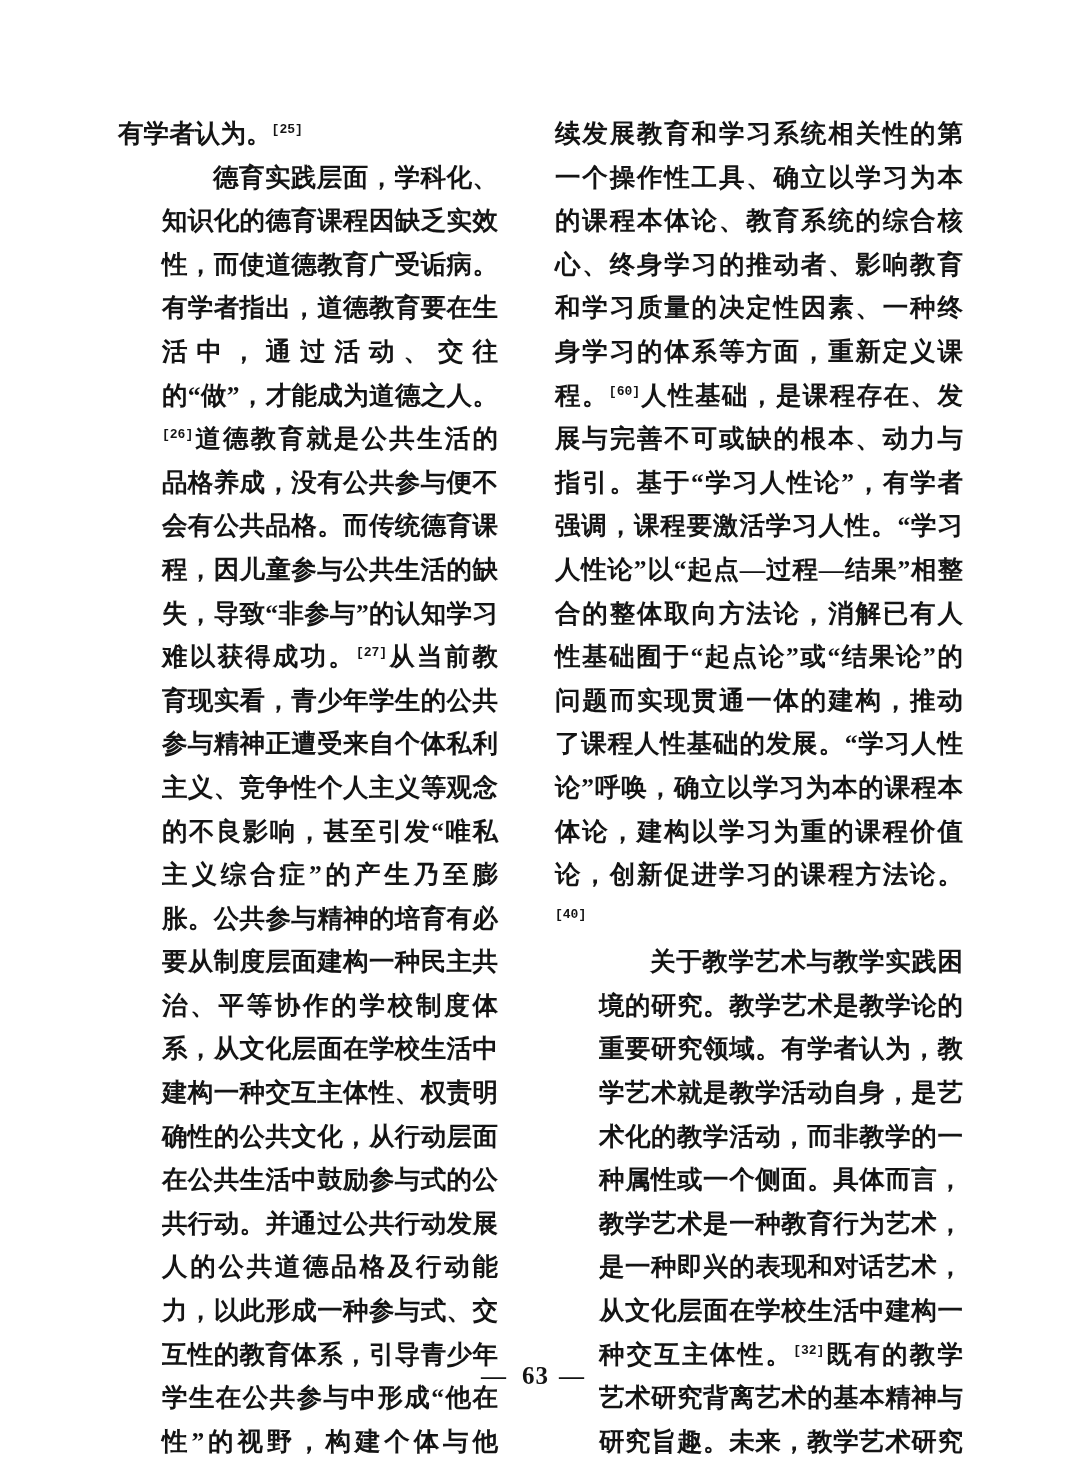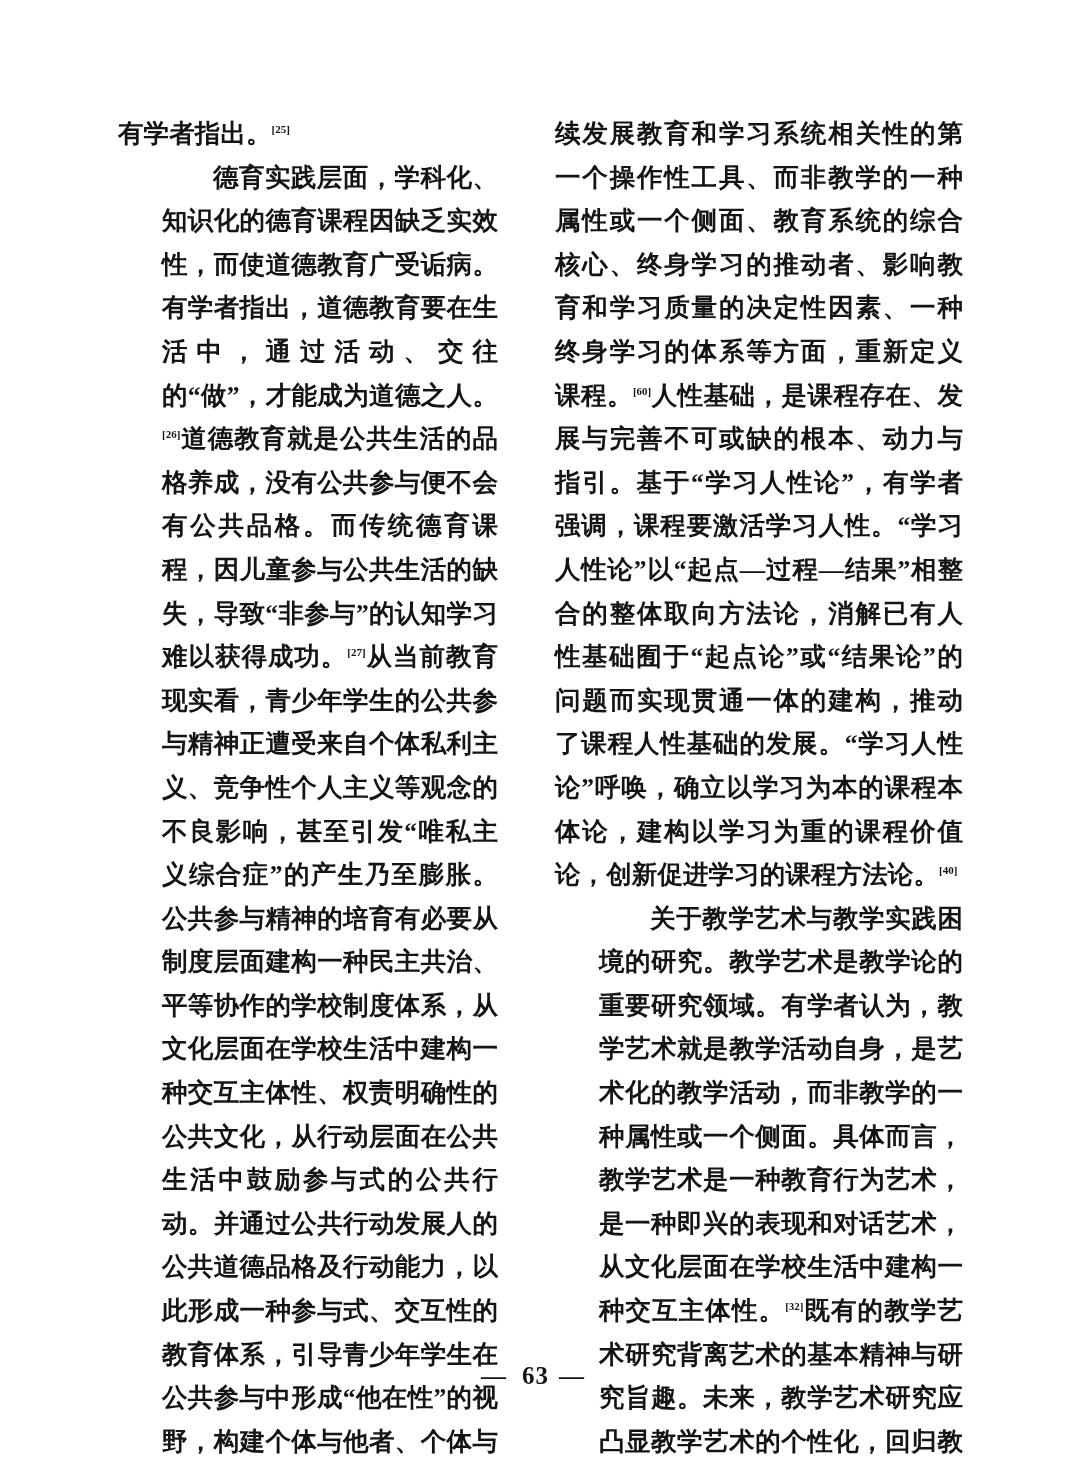--- a/index.html
+++ b/index.html
@@ -43,26 +43,26 @@
     letter-spacing: 0.1px;
     font-weight: 600;
     font-family: "Liberation Serif", "DejaVu Serif", serif;
     -webkit-font-smoothing: none;
   }
   p.indent {
     text-indent: 2em;
     margin-left: 44px;
   }
   sup.ref {
-    font-size: 11px;
+    font-size: 13px;
     font-weight: 600;
     vertical-align: super;
     line-height: 0;
     letter-spacing: 0;
-    font-family: Liberation Serif, serif;
+    font-family: Liberation Mono, monospace;
   }
   .footer {
     position: absolute;
     left: 0;
     right: 9px;
     top: 1362px;
     text-align: center;
     font-size: 25px;
     font-weight: 700;
     letter-spacing: 6px;
@@ -81,31 +81,31 @@
 </style>
 </head>
 <body>
 
 <div class="page">
 
   <div class="columns">
 
     <div class="col">
 
-      <p class="para"><span>有学者指出。</span><sup class="ref">[25]</sup></p>
+      <p class="para"><span>有学者认为。</span><sup class="ref">[25]</sup></p>
 
       <p class="para indent"><span>德育实践层面，学科化、知识化的德育课程因缺乏实效性，而使道德教育广受诟病。有学者指出，道德教育要在生活中，通过活动、交往的“做”，才能成为道德之人。</span><sup class="ref">[26]</sup><span>道德教育就是公共生活的品格养成，没有公共参与便不会有公共品格。而传统德育课程，因儿童参与公共生活的缺失，导致“非参与”的认知学习难以获得成功。</span><sup class="ref">[27]</sup><span>从当前教育现实看，青少年学生的公共参与精神正遭受来自个体私利主义、竞争性个人主义等观念的不良影响，甚至引发“唯私主义综合症”的产生乃至膨胀。公共参与精神的培育有必要从制度层面建构一种民主共治、平等协作的学校制度体系，从文化层面在学校生活中建构一种交互主体性、权责明确性的公共文化，从行动层面在公共生活中鼓励参与式的公共行动。并通过公共行动发展人的公共道德品格及行动能力，以此形成一种参与式、交互性的教育体系，引导青少年学生在公共参与中形成“他在性”的视野，构建个体与他者、个体与社会的有机联结，最终更好地培育具有共建共治共享精神的道德主体。</span><sup class="ref">[28]</sup></p>
 
       <p class="para indent"></p>
 
     </div>
 
     <div class="col col-right">
 
-      <p class="para"><span>续发展教育和学习系统相关性的第一个操作性工具、而非教学的一种属性或一个侧面、教育系统的综合核心、终身学习的推动者、影响教育和学习质量的决定性因素、一种终身学习的体系等方面，重新定义课程。</span><sup class="ref">[60]</sup><span>人性基础，是课程存在、发展与完善不可或缺的根本、动力与指引。基于“学习人性论”，有学者强调，课程要激活学习人性。“学习人性论”以“起点—过程—结果”相整合的整体取向方法论，消解已有人性基础囿于“起点论”或“结果论”的问题而实现贯通一体的建构，推动了课程人性基础的发展。“学习人性论”呼唤，确立以学习为本的课程本体论，建构以学习为重的课程价值论，创新促进学习的课程方法论。</span><sup class="ref">[40]</sup></p>
+      <p class="para"><span>续发展教育和学习系统相关性的第一个操作性工具、确立以学习为本的课程本体论、教育系统的综合核心、终身学习的推动者、影响教育和学习质量的决定性因素、一种终身学习的体系等方面，重新定义课程。</span><sup class="ref">[60]</sup><span>人性基础，是课程存在、发展与完善不可或缺的根本、动力与指引。基于“学习人性论”，有学者强调，课程要激活学习人性。“学习人性论”以“起点—过程—结果”相整合的整体取向方法论，消解已有人性基础囿于“起点论”或“结果论”的问题而实现贯通一体的建构，推动了课程人性基础的发展。“学习人性论”呼唤，确立以学习为本的课程本体论，建构以学习为重的课程价值论，创新促进学习的课程方法论。</span><sup class="ref">[40]</sup></p>
 
       <p class="para indent"><span>关于教学艺术与教学实践困境的研究。教学艺术是教学论的重要研究领域。有学者认为，教学艺术就是教学活动自身，是艺术化的教学活动，而非教学的一种属性或一个侧面。具体而言，教学艺术是一种教育行为艺术，是一种即兴的表现和对话艺术，从文化层面在学校生活中建构一种交互主体性。</span><sup class="ref">[32]</sup><span>既有的教学艺术研究背离艺术的基本精神与研究旨趣。未来，教学艺术研究应凸显教学艺术的个性化，回归教学艺术的情境化，强调教学艺术的创造性，重视教学艺术质性研究。</span></p>
 
     </div>
 
   </div>
 
   <div class="footer">
     <span class="dash">—</span><span class="pnum">63</span><span class="dash">—</span>
   </div>

